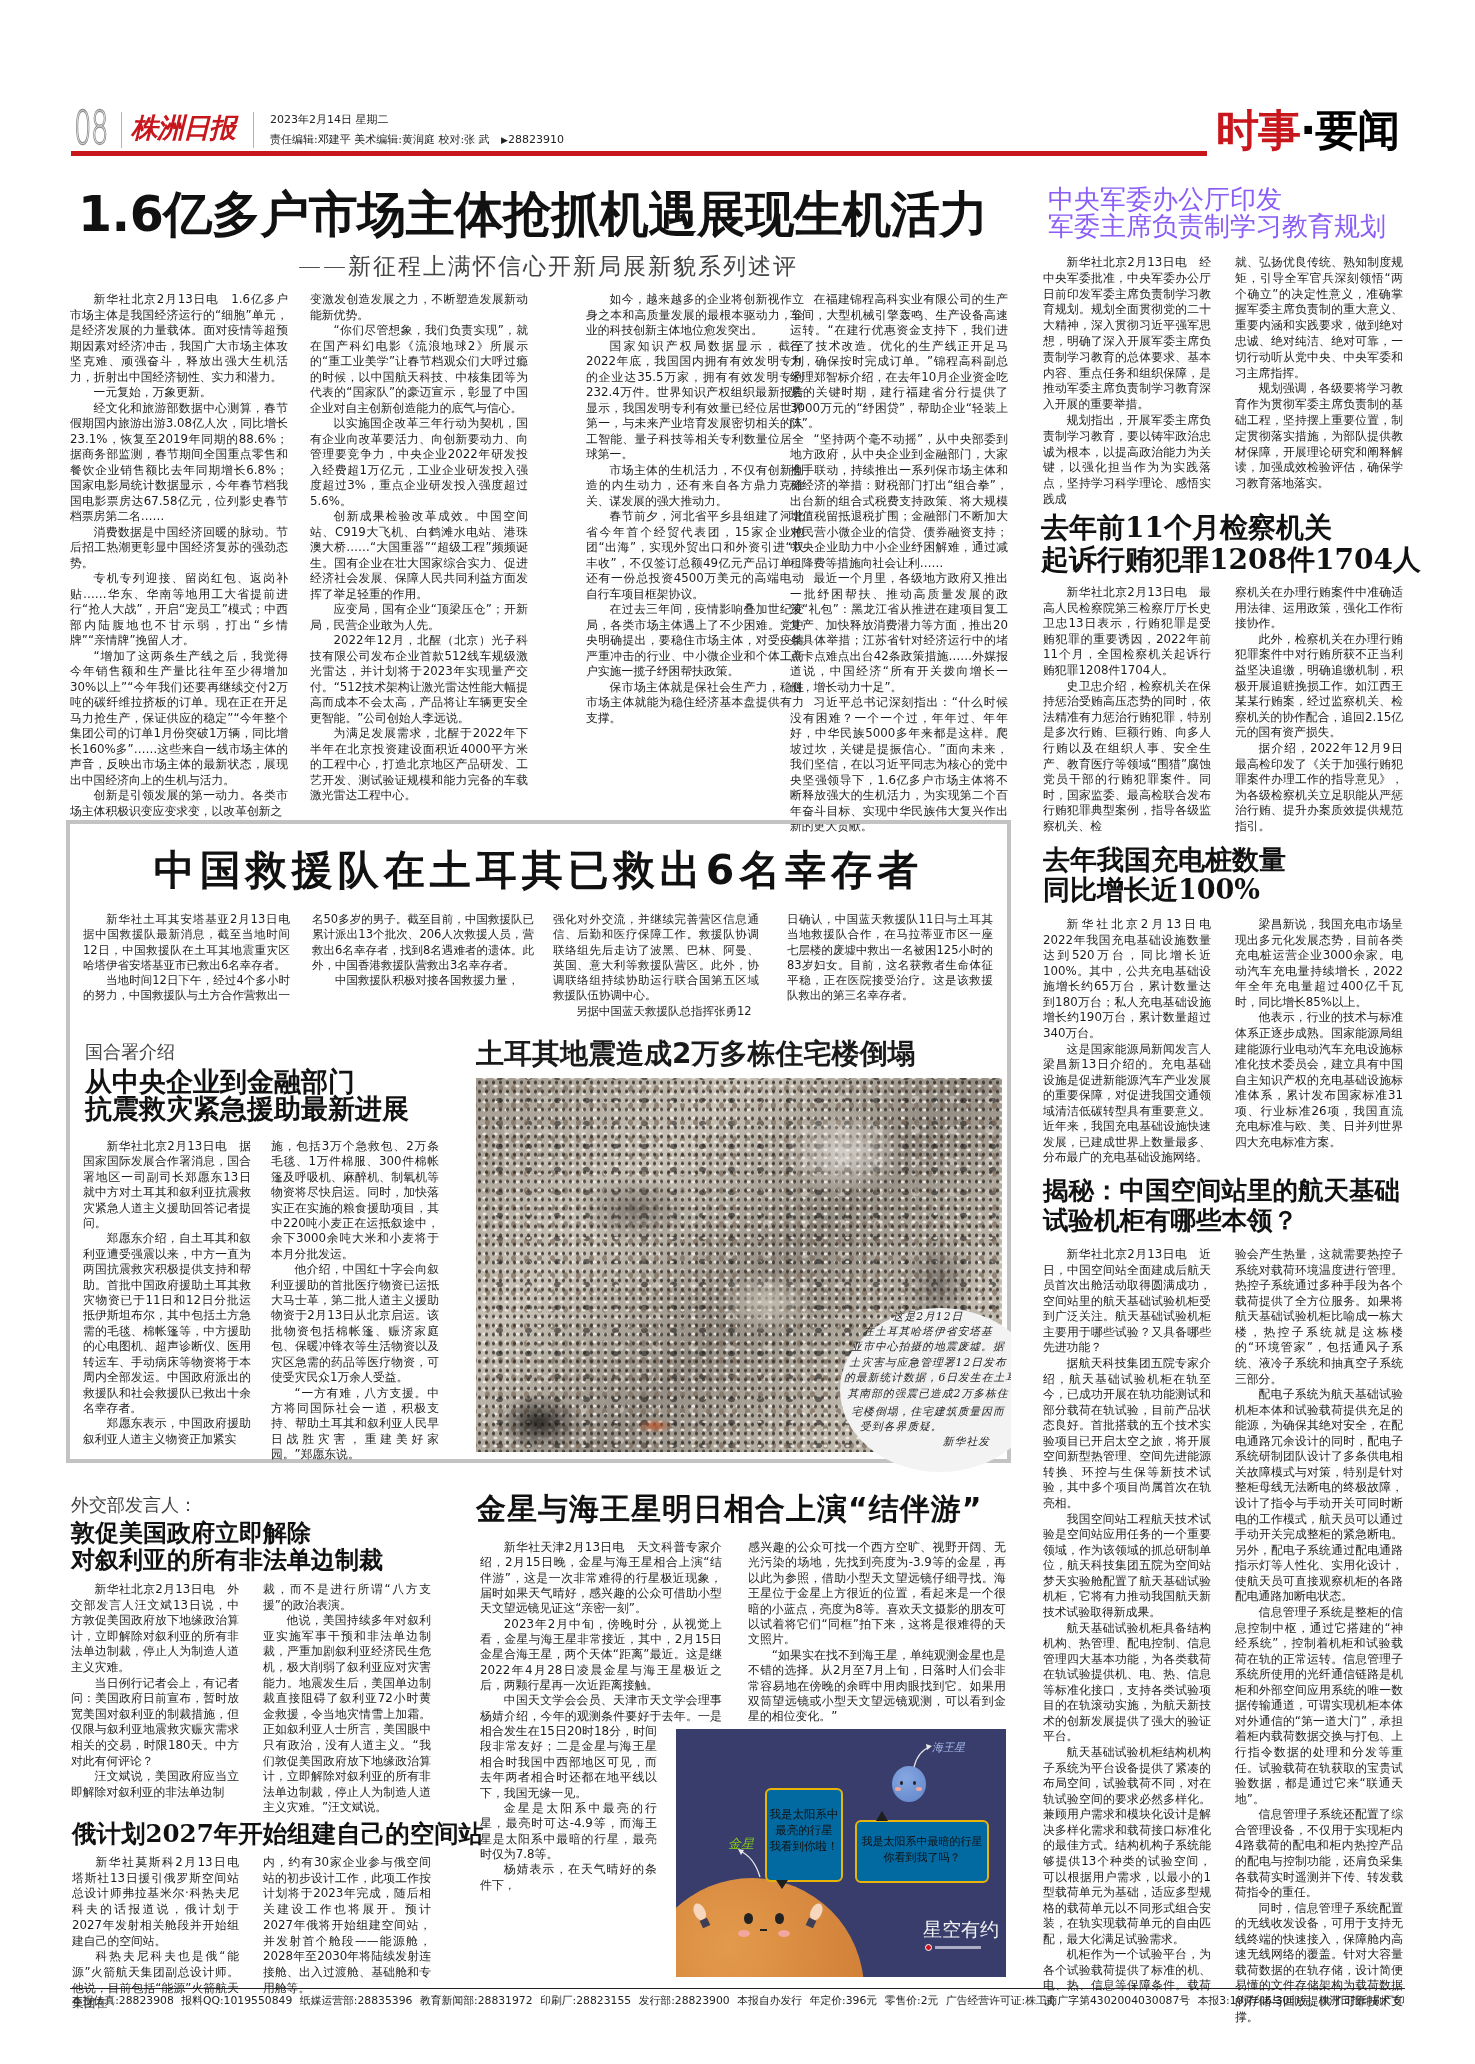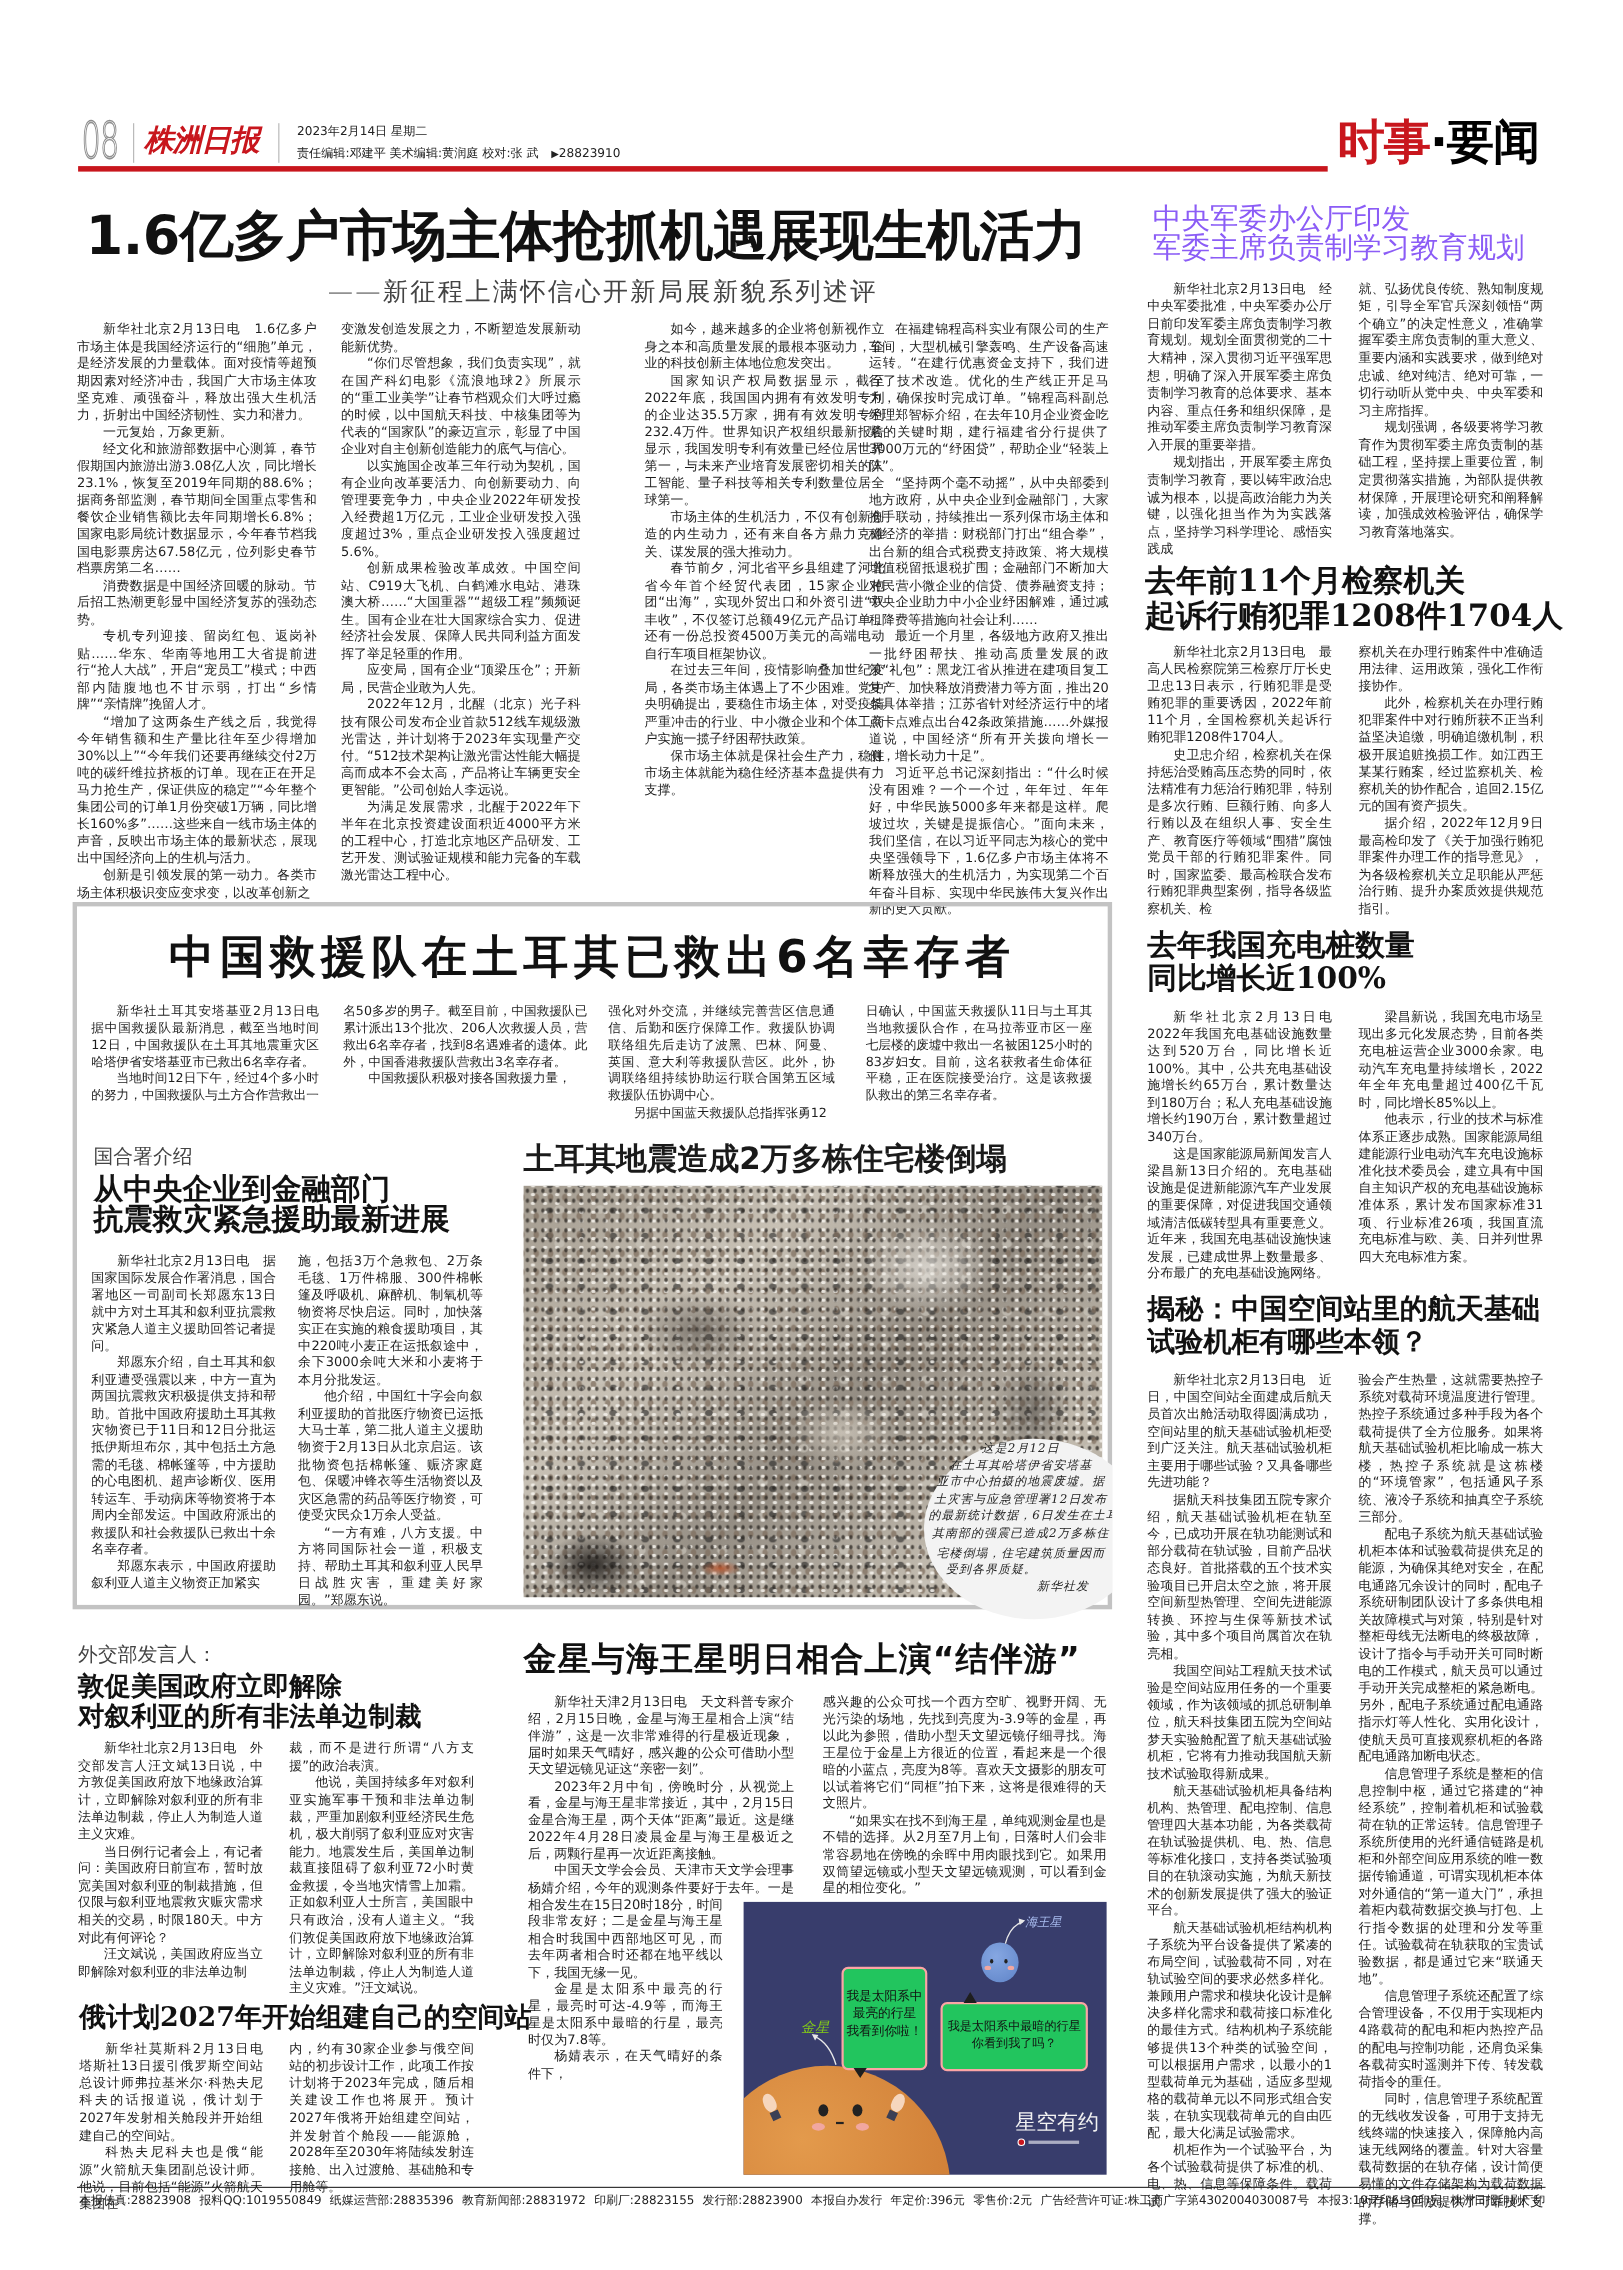--- a/index.html
+++ b/index.html
@@ -47,21 +47,21 @@
   radial-gradient(rgba(200,195,185,.7) 4px, transparent 5px) 14px 6px/37px 31px,
   linear-gradient(135deg,#a39b8f 0%,#c8c1b5 30%,#948d83 55%,#c2bbaf 80%,#a9a195 100%);}
 .cap-wrap{left:840px;top:1300px;width:171px;height:175px;overflow:hidden;}
 .cap-ellipse{position:absolute;left:0;top:8px;width:200px;height:164px;border-radius:50%;background:#f3f3f3;}
 .cap-line{position:absolute;left:4px;width:168px;text-align:center;font-size:10.8px;line-height:14px;letter-spacing:1px;font-style:italic;white-space:nowrap;color:#222;}
 
 
 .illus{left:676px;top:1729px;width:330px;height:248px;overflow:hidden;background:#383d6c;}
 .venus{position:absolute;left:-36px;top:149px;width:224px;height:224px;border-radius:50%;background:radial-gradient(circle at 40% 30%,#e39a4c,#d3833a 60%,#c7762f);}
 .dot{position:absolute;border-radius:50%;}
-.bubble{position:absolute;background:#22c55e;border:2px solid #fca5a5;border-radius:6px;text-align:center;color:#111;font-size:11.5px;line-height:16px;}
+.bubble{position:absolute;background:#0369a1;border:2px solid #eab308;border-radius:6px;text-align:center;color:#111;font-size:11.5px;line-height:16px;}
 .tail{position:absolute;width:0;height:0;}
 .illus-label{position:absolute;font-size:13px;line-height:14px;white-space:nowrap;font-style:italic;}
 
 
 .foot-rule{left:70px;top:1988px;width:1335px;height:1px;background:#222;}
 .footer{left:72px;top:1994px;width:1333px;display:flex;justify-content:space-between;font-size:10.8px;line-height:14px;white-space:nowrap;color:#222;}
 </style>
 </head>
 <body>
 

